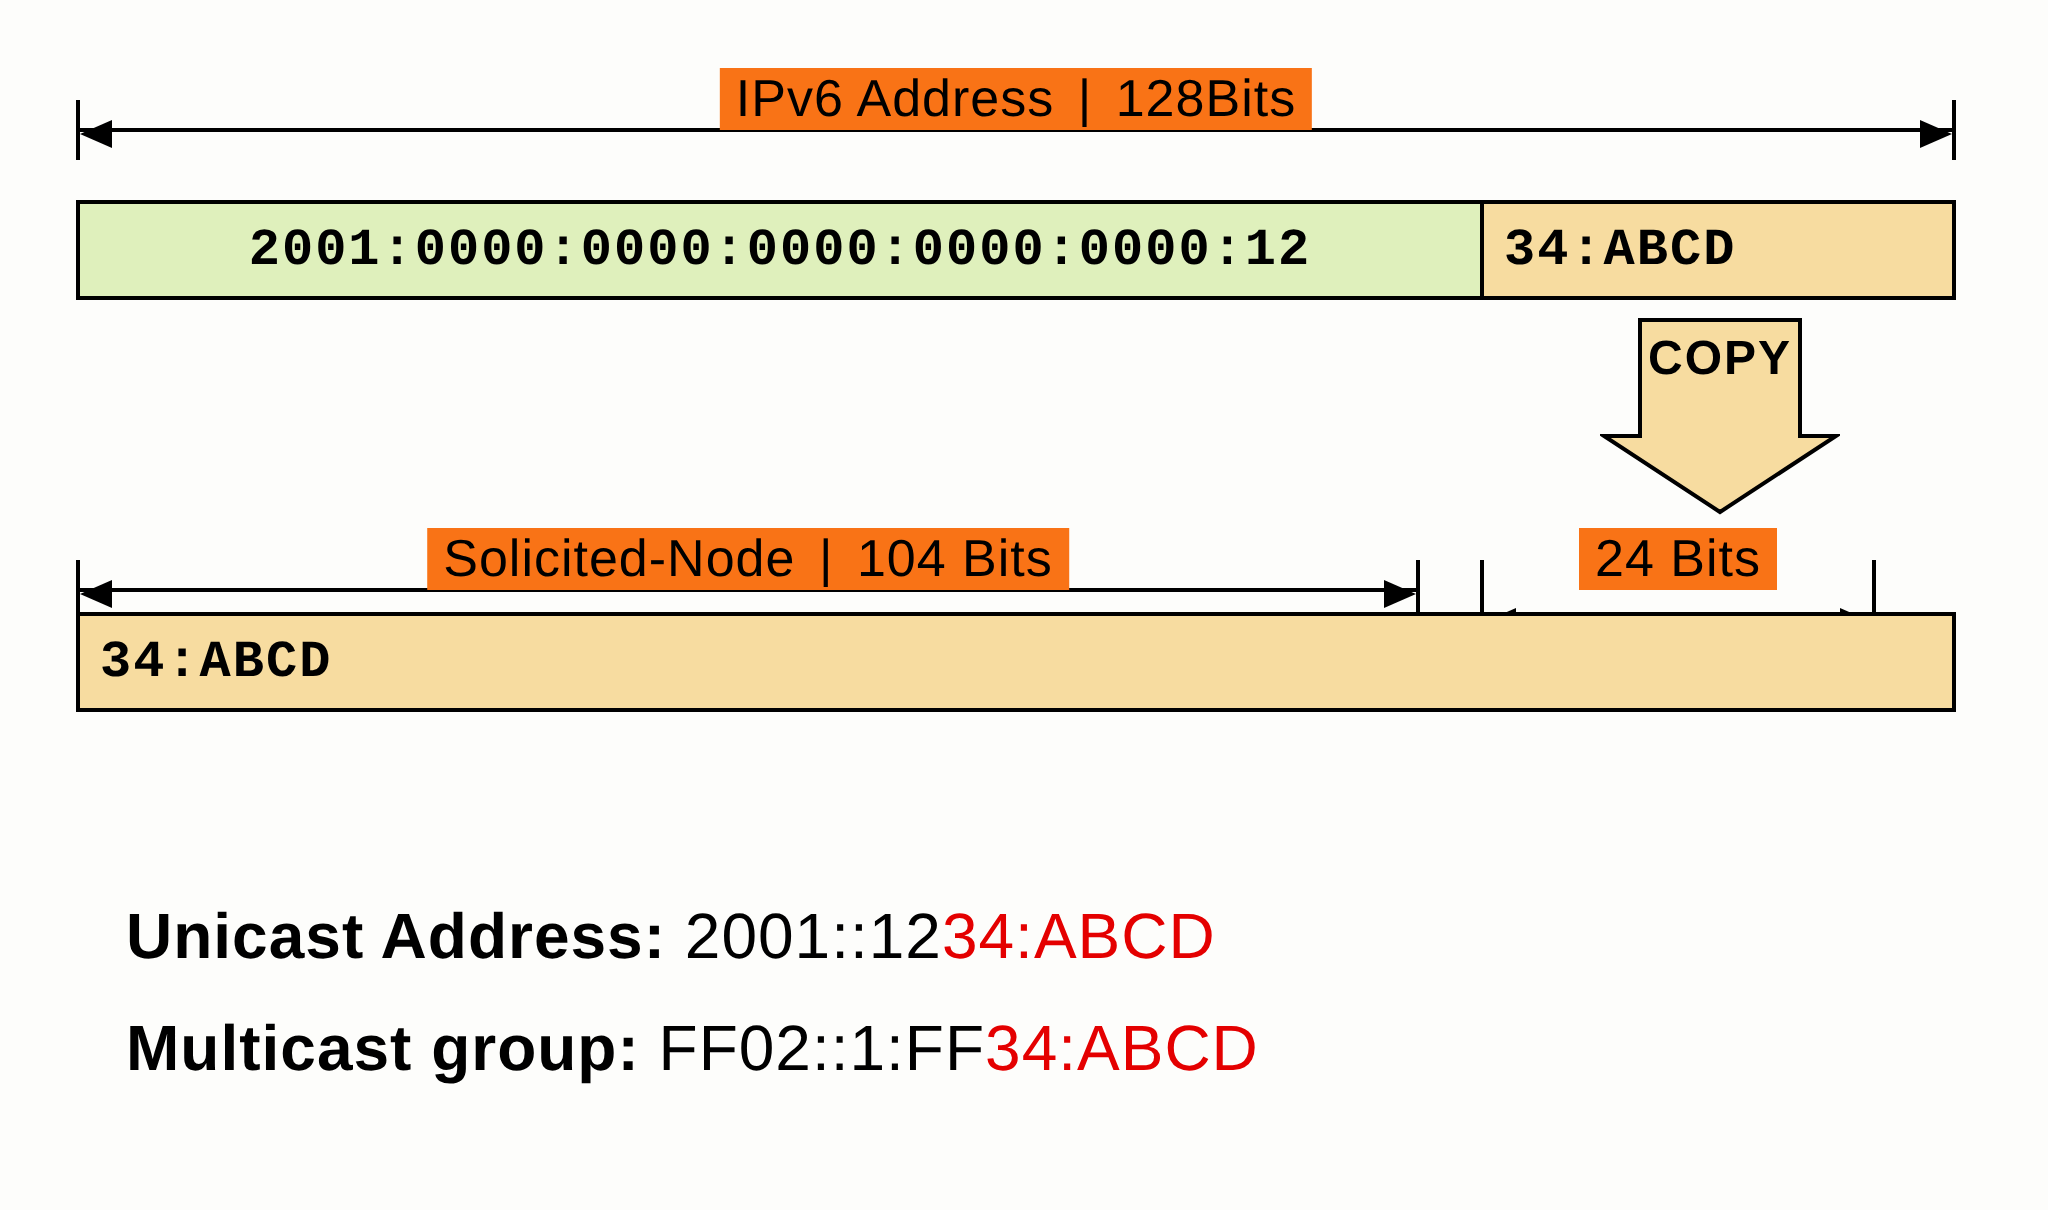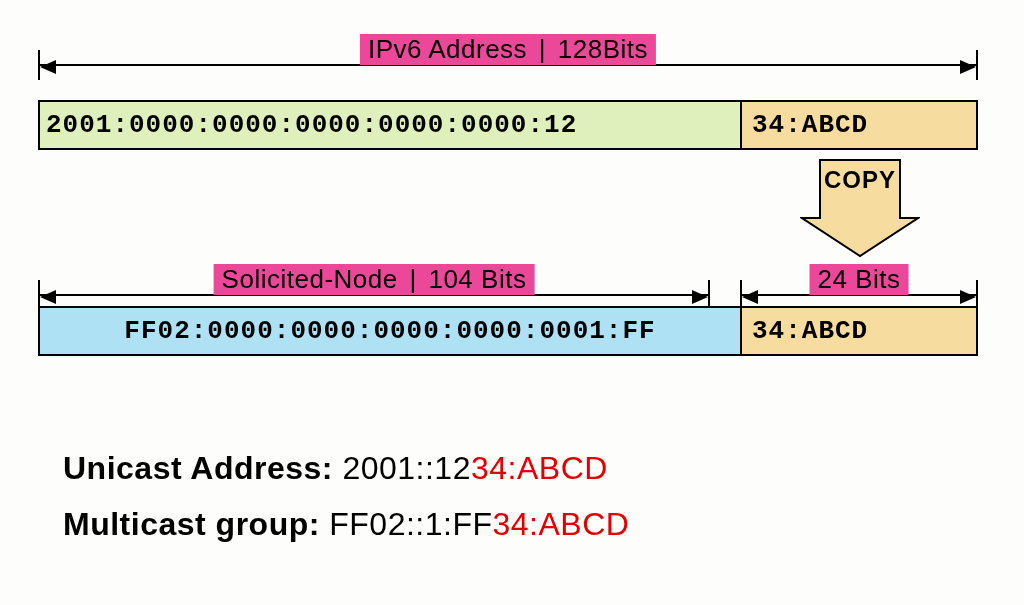--- a/index.html
+++ b/index.html
@@ -41,21 +41,21 @@
     right: 0;
     border-left: 16px solid #000;
   }
   .dim-cap {
     width: 0;
     height: 30px;
     border-left: 2px solid #000;
   }
   .dim-label {
     position: absolute;
-    background: #ec4899;
+    background: #f97316;
     padding: 0 8px;
     font-size: 26px;
     letter-spacing: 0.5px;
     white-space: nowrap;
     top: -16px;
   }
   .dim-label .sep {
     margin: 0 4px;
   }
   .addr-box {
@@ -124,21 +124,21 @@
   <div class="dim-bar"></div>
   <div class="dim-cap"></div>
   <div class="dim-label" style="left:50%; transform:translateX(-50%);">
     <span>IPv6 Address</span>
     <span class="sep">|</span>
     <span>128Bits</span>
   </div>
 </div>
 
 <div class="addr-box" style="left:38px; top:100px; width:940px;">
-  <div class="addr-seg seg-green" style="flex:0 0 700px; justify-content:flex-start;">
+  <div class="addr-seg seg-green" style="flex:0 0 700px; justify-content:center;">
     <span>2001:0000:0000:0000:0000:0000:12</span>
   </div>
   <div class="addr-seg seg-orange" style="flex:1; justify-content:flex-start; padding-left:10px;">
     <span>34:ABCD</span>
   </div>
 </div>
 
 <div class="copy-arrow" style="left:800px; top:158px;">
   <svg viewBox="0 0 120 100">
     <path d="M20 2 H100 V60 H118 L60 98 L2 60 H20 Z" fill="#f7dca0" stroke="#000" stroke-width="2"></path>
@@ -150,33 +150,30 @@
   <div class="dim-cap"></div>
   <div class="dim-bar"></div>
   <div class="dim-cap"></div>
   <div class="dim-label" style="left:50%; transform:translateX(-50%);">
     <span>Solicited-Node</span>
     <span class="sep">|</span>
     <span>104 Bits</span>
   </div>
 </div>
 
-<div class="dim-line" style="left:740px; top:280px; width:238px;">
+<div class="dim-line" style="left:740px; top:280px; width:198px;align-items:flex-end;">
   <div class="dim-cap"></div>
   <div class="dim-bar"></div>
   <div class="dim-cap"></div>
   <div class="dim-label" style="left:50%; transform:translateX(-50%);">
     <span>24 Bits</span>
   </div>
 </div>
 
 <div class="addr-box" style="left:38px; top:306px; width:940px;">
-  <div class="addr-seg seg-blue" style="flex:0 0 700px; justify-content:center;">
-    <span>FF02:0000:0000:0000:0000:0001:FF</span>
-  </div>
   <div class="addr-seg seg-orange" style="flex:1; justify-content:flex-start; padding-left:10px;">
     <span>34:ABCD</span>
   </div>
 </div>
 
 <div class="summary" style="top:450px;">
   <span class="label">Unicast Address:</span>
   <span> </span>
   <span>2001::12</span><span class="red">34:ABCD</span>
 </div>

